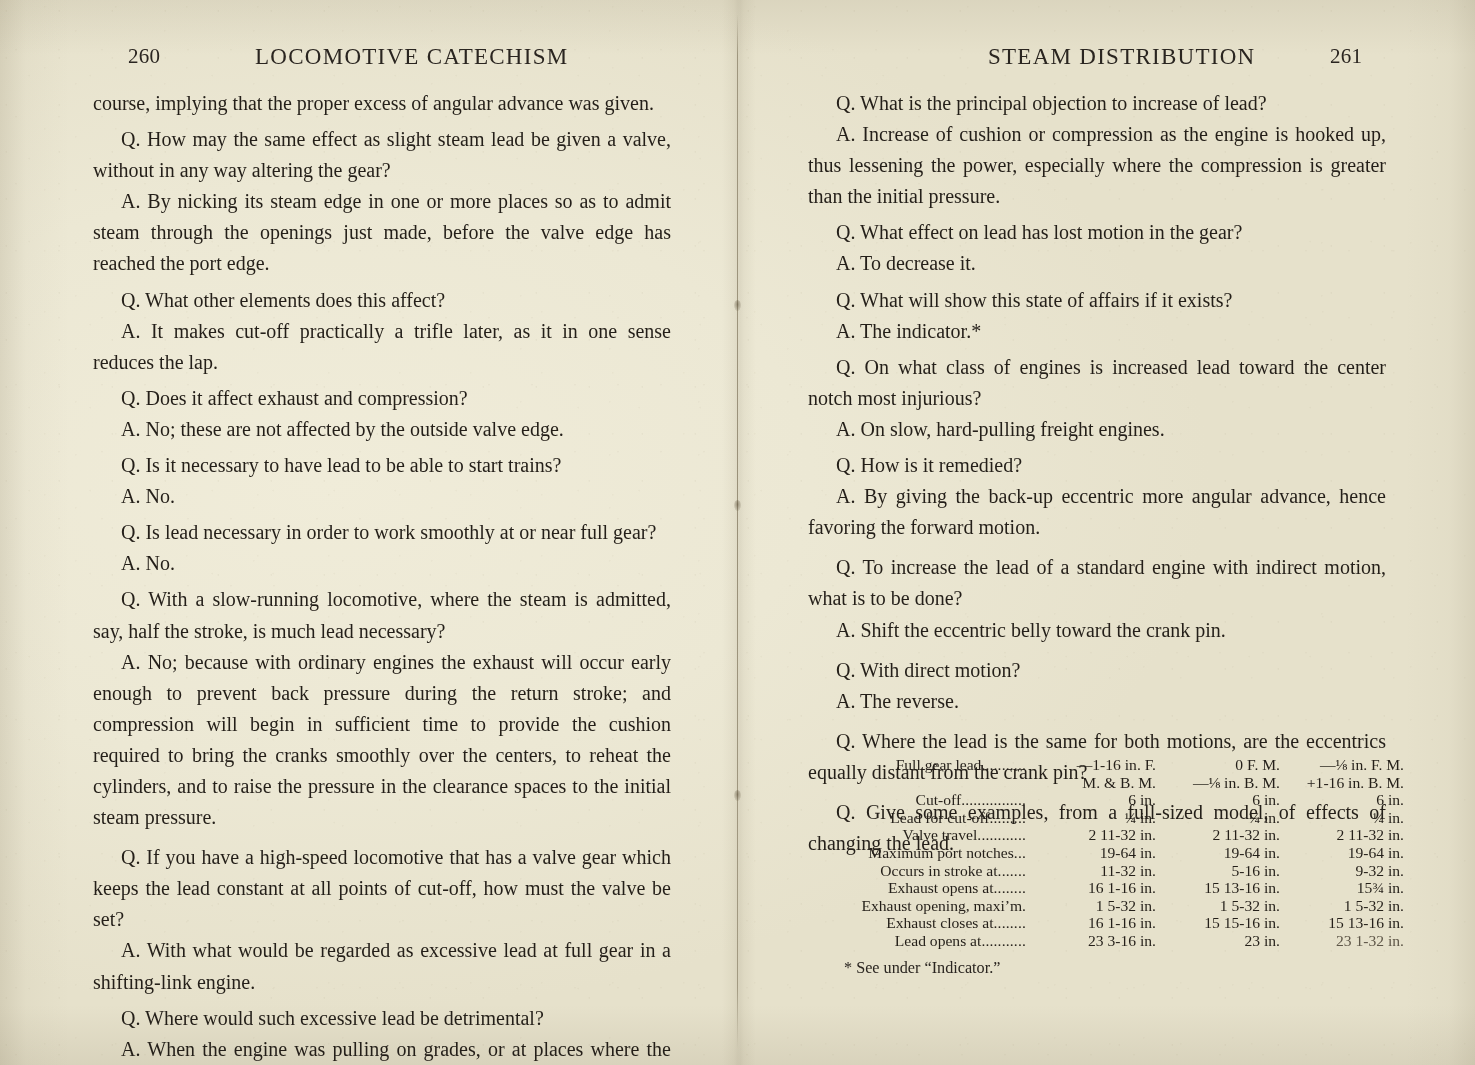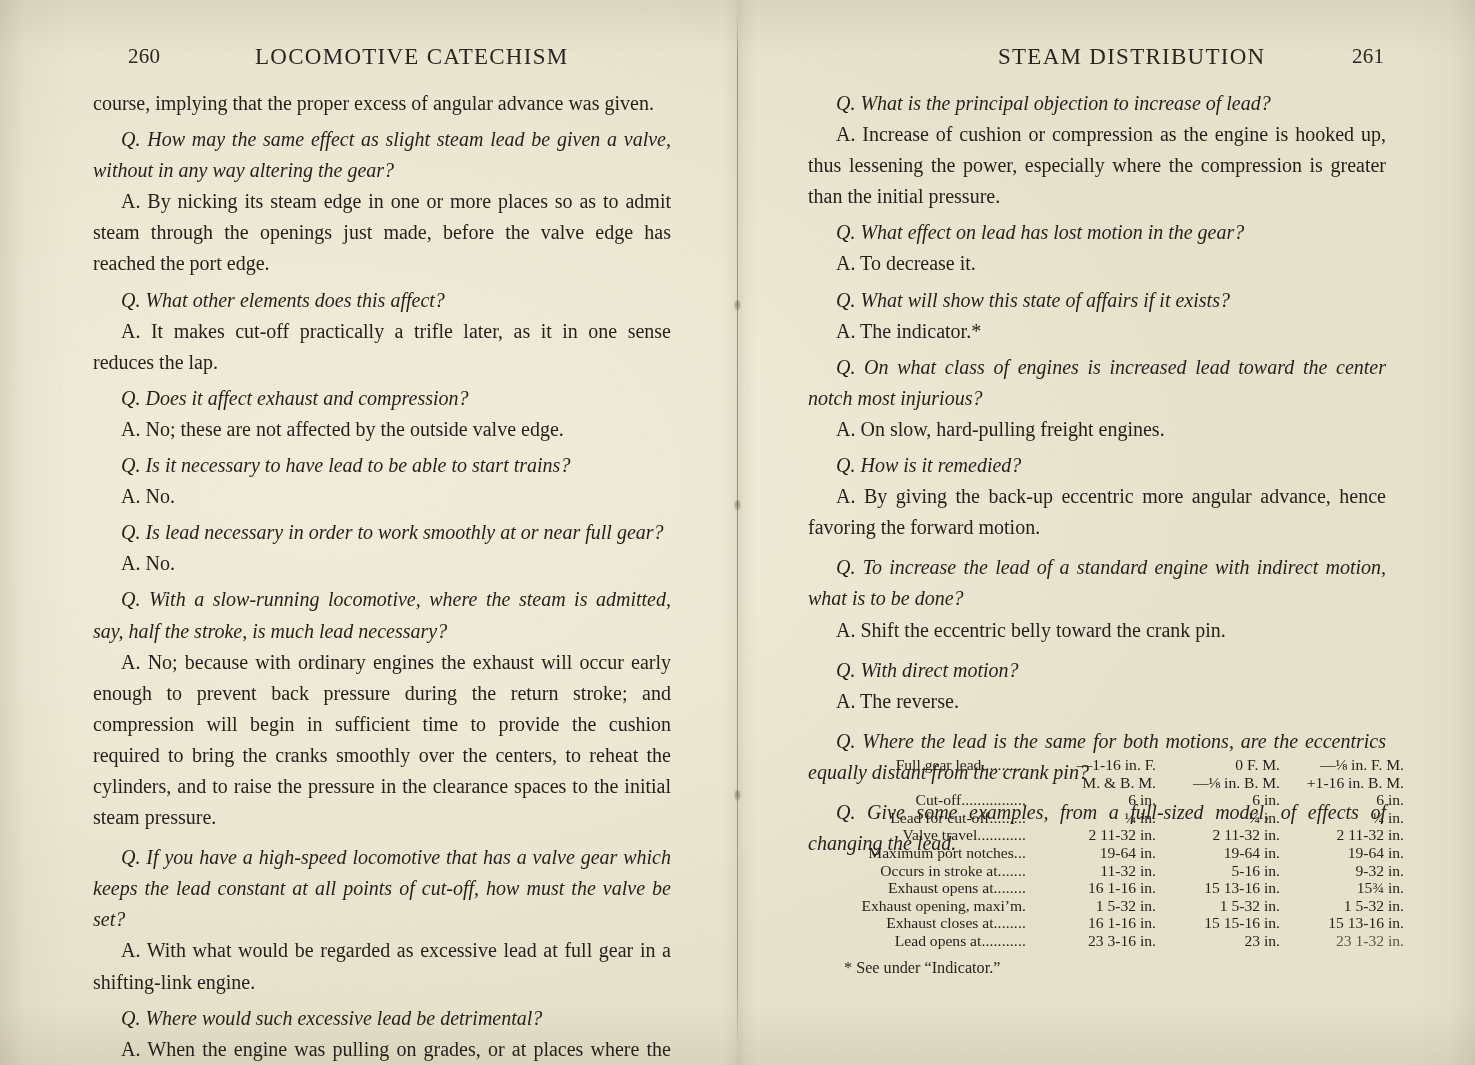--- a/index.html
+++ b/index.html
@@ -76,21 +76,21 @@
   p{
     margin:0;
     font-size:20px;
     line-height:31.1px;
     text-align:justify;
     text-justify:inter-word;
     -webkit-hyphens:none;hyphens:none;
     color:#241f19;
   }
   p.ind{text-indent:28px;}
-  p.q{font-style:italic;}
+  p.q{}
   p.gap{margin-top:5px;}
   p.gap2{margin-top:9px;}
 
   
   #lead-table{
     position:absolute;left:70px;top:756px;width:590px;
     font-size:15.6px;
     line-height:17.6px;
     color:#241f19;
   }
@@ -134,22 +134,22 @@
       <p class="q ind gap">Q. With a slow-running locomotive, where the steam is admitted, say, half the stroke, is much lead necessary?</p>
       <p class="ind">A. No; because with ordinary engines the exhaust will occur early enough to prevent back pressure during the return stroke; and compression will begin in sufficient time to provide the cushion required to bring the cranks smoothly over the centers, to reheat the cylinders, and to raise the pressure in the clearance spaces to the initial steam pressure.</p>
       <p class="q ind gap2">Q. If you have a high-speed locomotive that has a valve gear which keeps the lead constant at all points of cut-off, how must the valve be set?</p>
       <p class="ind">A. With what would be regarded as excessive lead at full gear in a shifting-link engine.</p>
       <p class="q ind gap">Q. Where would such excessive lead be detrimental?</p>
       <p class="ind">A. When the engine was pulling on grades, or at places where the steam had to be worked at half stroke.</p>
     </div>
   </div>
 
   <div class="page" id="page-right">
-    <div class="running-head" style="left:260px;font-family:Liberation Serif, serif;">STEAM DISTRIBUTION</div>
-    <div class="folio" style="left:614px;">261</div>
+    <div class="running-head" style="left:250px;font-family:Liberation Serif, serif;">STEAM DISTRIBUTION</div>
+    <div class="folio" style="left:592px;">261</div>
 
     <div class="colbody" id="right-col">
       <p class="q ind">Q. What is the principal objection to increase of lead?</p>
       <p class="ind">A. Increase of cushion or compression as the engine is hooked up, thus lessening the power, especially where the compression is greater than the initial pressure.</p>
       <p class="q ind gap">Q. What effect on lead has lost motion in the gear?</p>
       <p class="ind">A. To decrease it.</p>
       <p class="q ind gap">Q. What will show this state of affairs if it exists?</p>
       <p class="ind">A. The indicator.*</p>
       <p class="q ind gap">Q. On what class of engines is increased lead toward the center notch most injurious?</p>
       <p class="ind">A. On slow, hard-pulling freight engines.</p>

